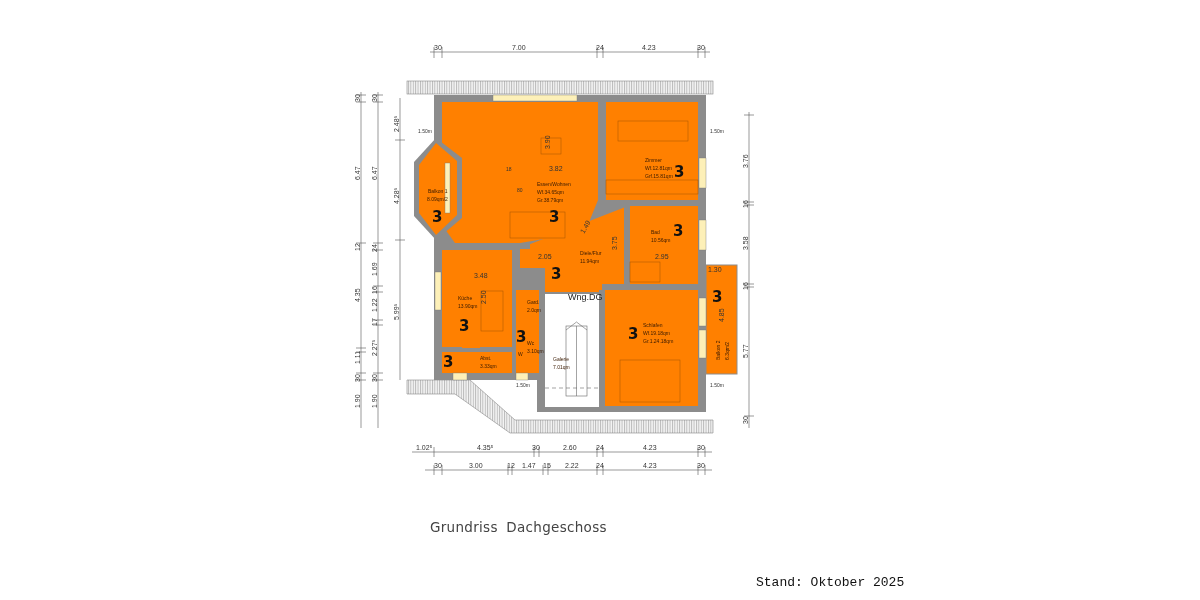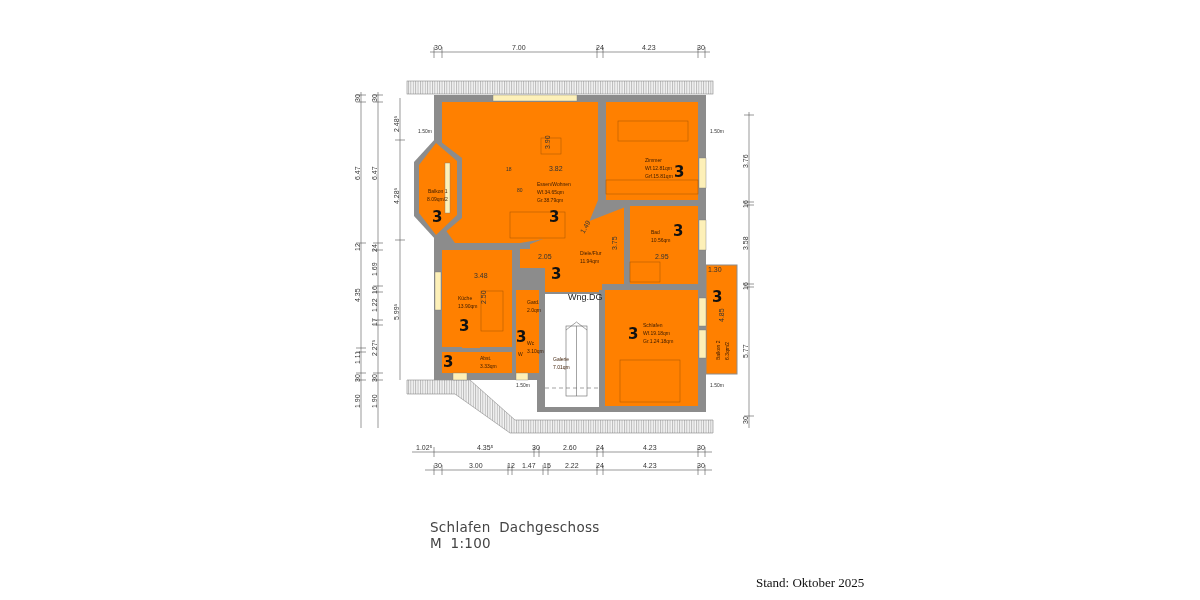--- a/index.html
+++ b/index.html
@@ -7,21 +7,21 @@
          font-family: "DejaVu Sans", sans-serif; }
   #plan { position: absolute; left: 0; top: 0; width: 1200px; height: 600px; }
   .dim { font-family: "Liberation Sans", sans-serif; font-size: 7px; fill: #333; }
   .lbl { font-family: "Liberation Sans", sans-serif; font-size: 5px; fill: #3a1a00; }
   .num { font-family: "DejaVu Sans", sans-serif; font-size: 15px; font-weight: bold; fill: #111; }
   .title-block { position: absolute; left: 430px; top: 519px; color: #444;
                  font-family: "DejaVu Sans", sans-serif; font-size: 13.5px;
                  line-height: 16px; letter-spacing: 0.3px; word-spacing: 4px; }
   .title-block div { white-space: nowrap; }
   .stand { position: absolute; left: 756px; top: 575px; color: #111;
-           font-family: Liberation Serif, serif; font-size: 13px; }
+           font-family: Liberation Mono, monospace; font-size: 13px; }
 </style>
 </head>
 <body>
 
 <svg id="plan" viewBox="0 0 1200 600" xmlns="http://www.w3.org/2000/svg">
   <defs>
     <pattern id="hatch" width="2.4" height="10" patternUnits="userSpaceOnUse">
       <rect width="2.4" height="10" fill="#f4f4f4"></rect>
       <line x1="0.5" y1="0" x2="0.5" y2="10" stroke="#8a8a8a" stroke-width="0.6"></line>
     </pattern>
@@ -293,16 +293,15 @@
     <text class="num" x="628" y="339">3</text>
   </g>
   <g>
     <text class="num" x="712" y="302">3</text>
     <text class="lbl" transform="translate(720,360) rotate(-90)">Balkon  2</text>
     <text class="lbl" transform="translate(729,360) rotate(-90)">6.3qm/2</text>
   </g>
 </svg>
 
 <div class="title-block">
-  <div>Schlafen  Dachgeschoss</div>
-  <div>M  1:100</div>
+  <div>Grundriss  Dachgeschoss</div>
 </div>
 <div class="stand">Stand: Oktober 2025</div>
 
 </body></html>

